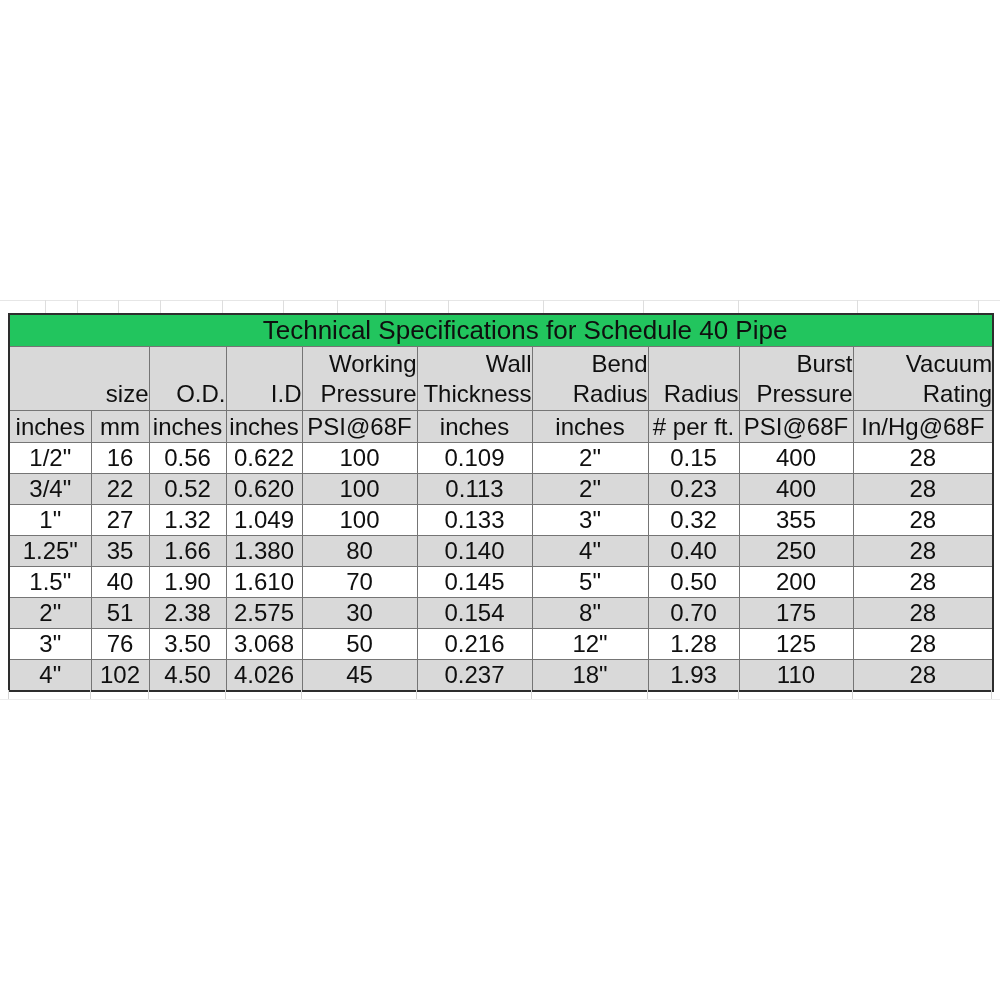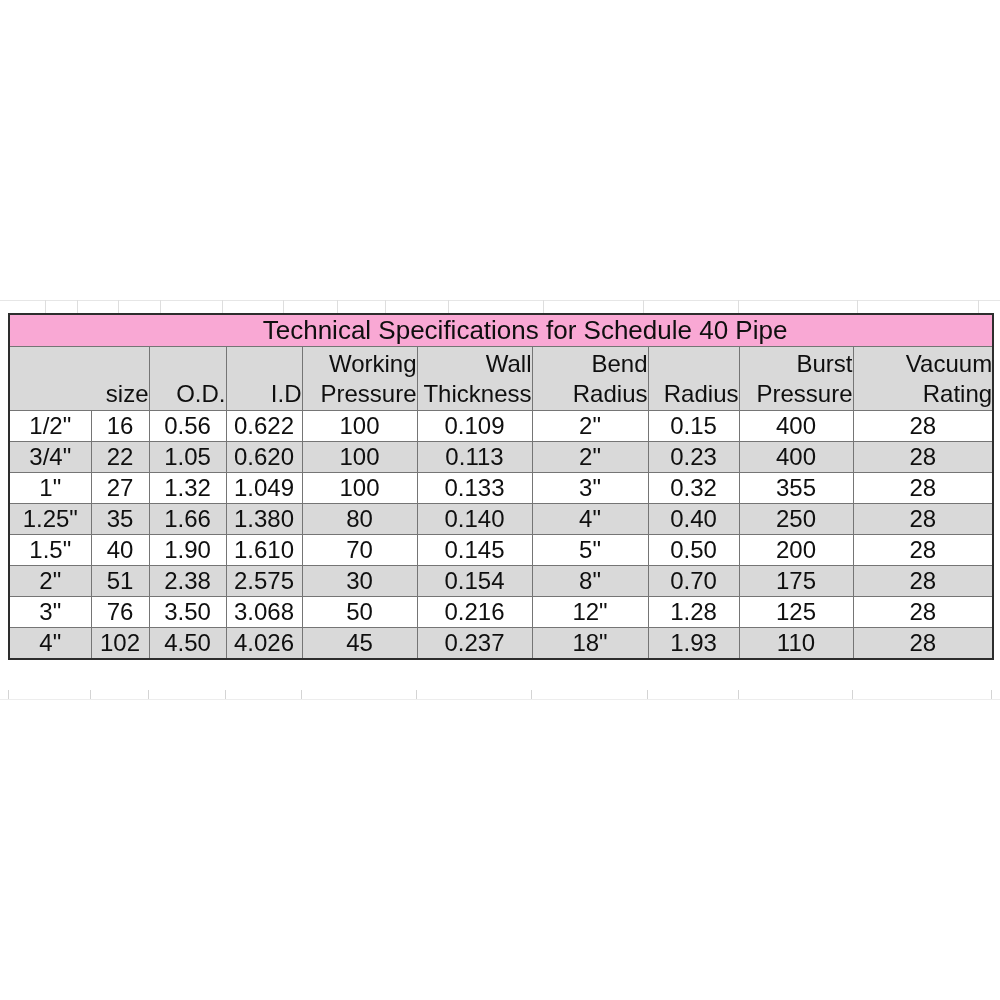--- a/index.html
+++ b/index.html
@@ -42,21 +42,21 @@
     margin: 0;
     text-align: center;
     font-weight: 400;
     color: #0f0f0f;
     overflow: hidden;
   }
   tr.title-row th {
     height: 31px;
     font-size: 26px;
     line-height: 31px;
-    background: #f9a8d4;
+    background: #22c55e;
     padding-left: 48px;
   }
   tr.group-row th {
     height: 62px;
     font-size: 24px;
     line-height: 30px;
     vertical-align: bottom;
     white-space: pre-line;
     background: #d9d9d9;
     padding-bottom: 1px;
@@ -109,38 +109,50 @@
         <th>Wall
 Thickness</th>
         <th>Bend
 Radius</th>
         <th>Radius</th>
         <th>Burst
 Pressure</th>
         <th>Vacuum
 Rating</th>
       </tr>
+      <tr class="unit-row">
+        <th>inches</th>
+        <th>mm</th>
+        <th>inches</th>
+        <th>inches</th>
+        <th>PSI@68F</th>
+        <th>inches</th>
+        <th>inches</th>
+        <th># per ft.</th>
+        <th>PSI@68F</th>
+        <th>In/Hg@68F</th>
+      </tr>
     </thead>
     <tbody class="data-body">
         <tr>
           <td>1/2"</td>
           <td>16</td>
           <td>0.56</td>
           <td>0.622</td>
           <td>100</td>
           <td>0.109</td>
           <td>2"</td>
           <td>0.15</td>
           <td>400</td>
           <td>28</td>
         </tr>
         <tr>
           <td>3/4"</td>
           <td>22</td>
-          <td>1.05</td>
+          <td>0.52</td>
           <td>0.620</td>
           <td>100</td>
           <td>0.113</td>
           <td>2"</td>
           <td>0.23</td>
           <td>400</td>
           <td>28</td>
         </tr>
         <tr>
           <td>1"</td>

